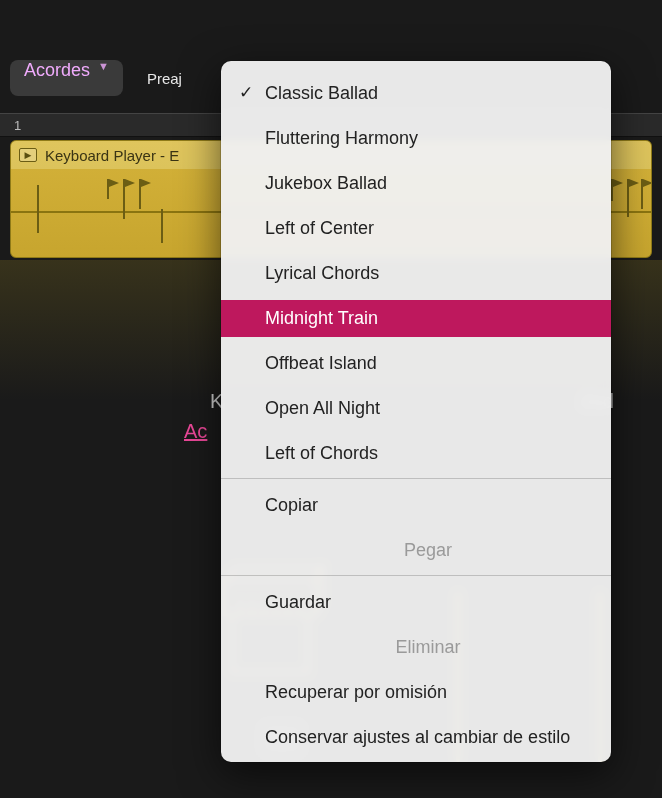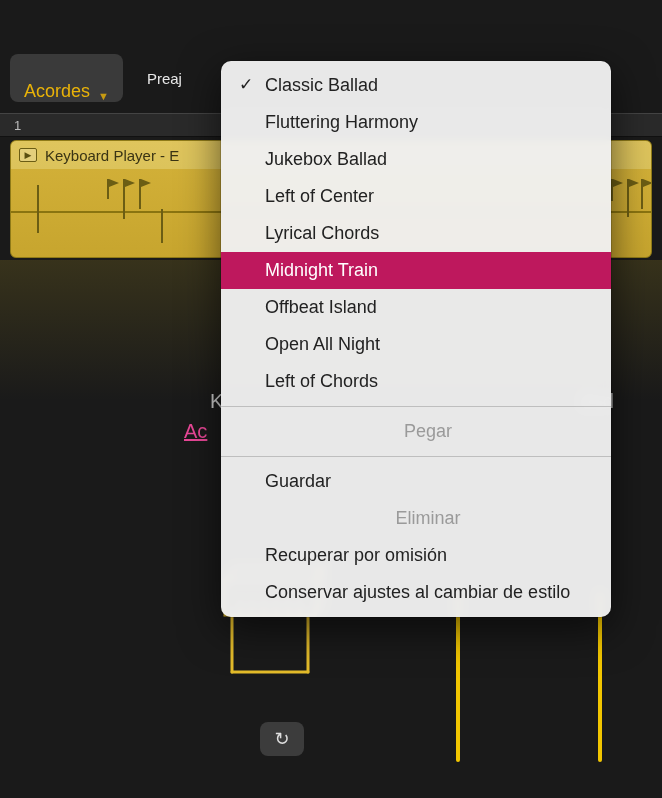--- a/index.html
+++ b/index.html
@@ -14,26 +14,26 @@
   .topbar {
     position: absolute;
     top: 56px; left: 10px; right: 10px;
     height: 44px;
     display: flex;
     align-items: center;
     gap: 24px;
   }
   .pill {
     background: #3a3a3a;
-    color: #eab308;
-    height: 48px;
+    color: #f0abfc;
+    height: 36px;
     border-radius: 8px;
     padding: 0 14px;
     display: flex;
-    align-items: flex-end;
+    align-items: flex-start;
     font-size: 18px;
     gap: 8px;
   }
   .pill .chev { font-size: 11px; opacity: .8; }
   .plain-label { color: #e8e8e8; font-size: 15px; }
 
   
   .ruler {
     position: absolute;
     top: 113px; left: 0; right: 0;
@@ -125,20 +125,21 @@
     box-shadow: 0 12px 40px rgba(0,0,0,0.6), 0 0 0 1px rgba(0,0,0,0.15);
     color:#222;
     padding: 6px 0;
     font-size: 18px;
     backdrop-filter: blur(4px);
   }
   .menu .item {
     padding: 5px 20px 5px 44px;
     position:relative;
     line-height: 1.5;
+    margin-top: 8px;
   }
   .menu .item.checked::before{
     content:'✓'; position:absolute; left:18px; top:5px; font-size:17px;
   }
   .menu .item.highlight { background:#be185d; color:#fff; }
   .menu .sep { height:1px; background: rgba(0,0,0,0.18); margin:6px 0; }
   .menu .item.disabled { color: #9a9a9a; text-align: center; }
 
 </style>
 </head>
@@ -208,19 +209,20 @@
     <div class="item checked">Classic Ballad</div>
     <div class="item">Fluttering Harmony</div>
     <div class="item">Jukebox Ballad</div>
     <div class="item">Left of Center</div>
     <div class="item">Lyrical Chords</div>
     <div class="item highlight">Midnight Train</div>
     <div class="item">Offbeat Island</div>
     <div class="item">Open All Night</div>
     <div class="item">Left of Chords</div>
     <div class="sep"></div>
+    <div class="item">Copiar</div>
     <div class="item disabled">Pegar</div>
     <div class="sep"></div>
     <div class="item">Guardar</div>
     <div class="item disabled">Eliminar</div>
     <div class="item">Recuperar por omisión</div>
     <div class="item">Conservar ajustes al cambiar de estilo</div>
   </div>
 
 </body></html>

